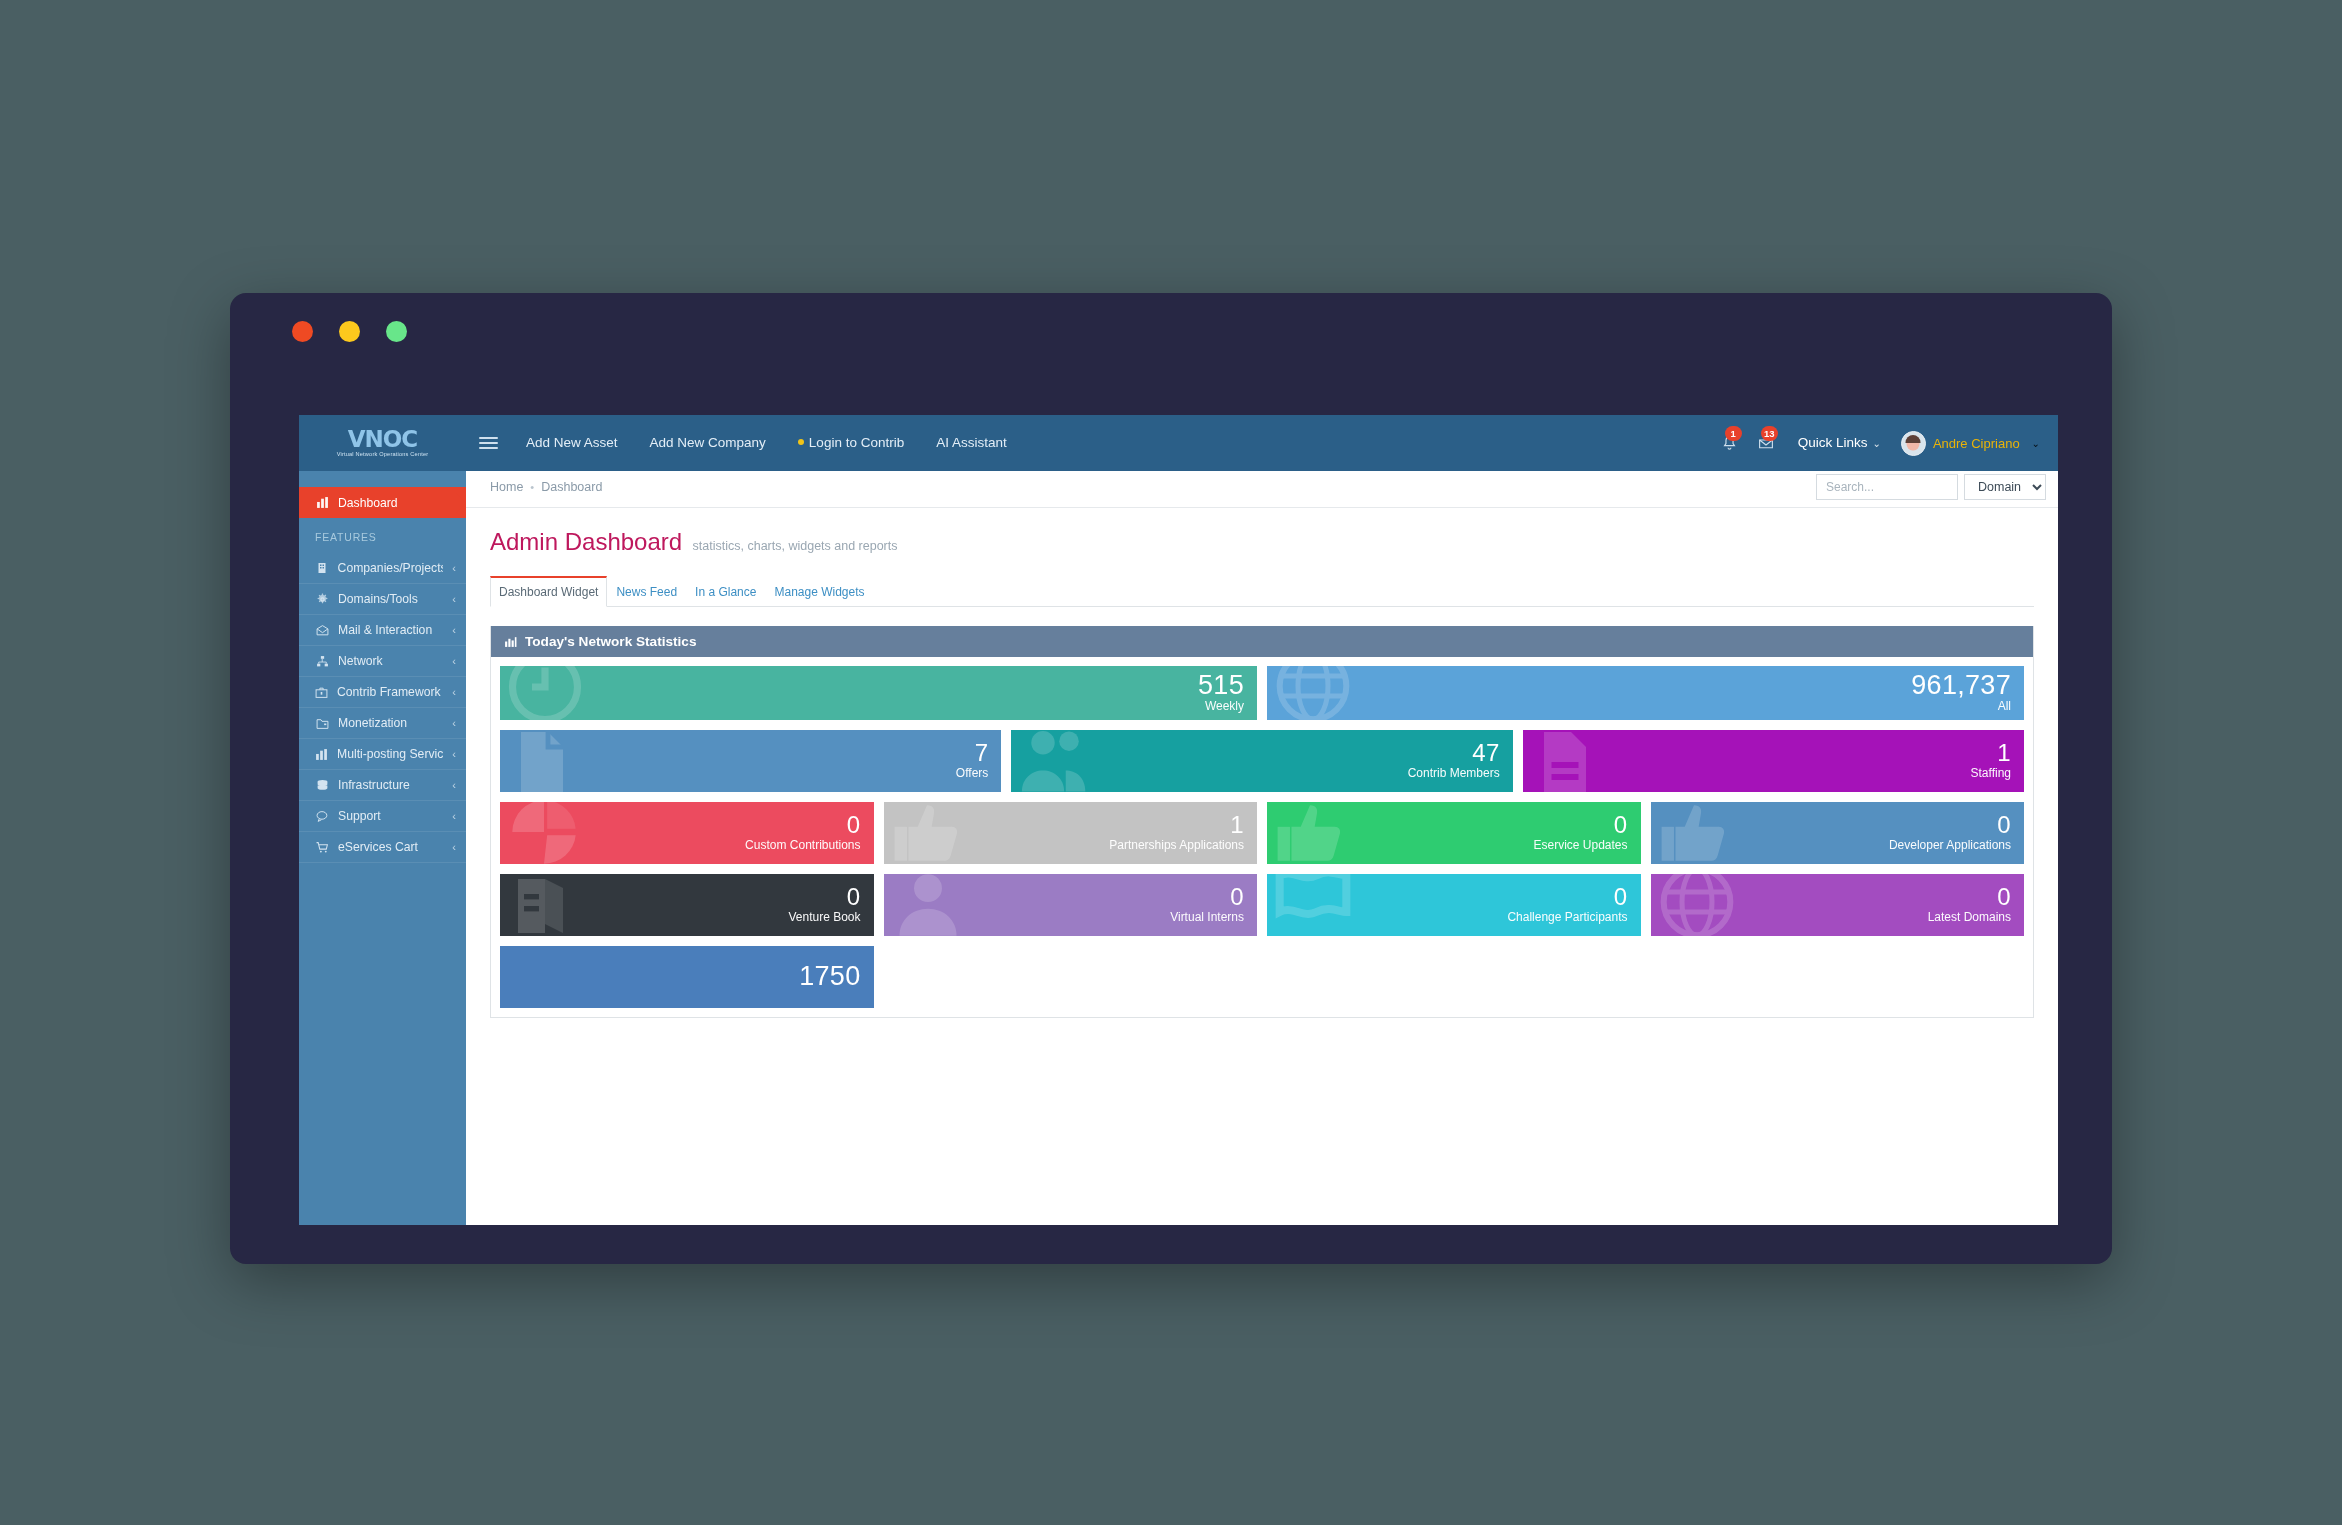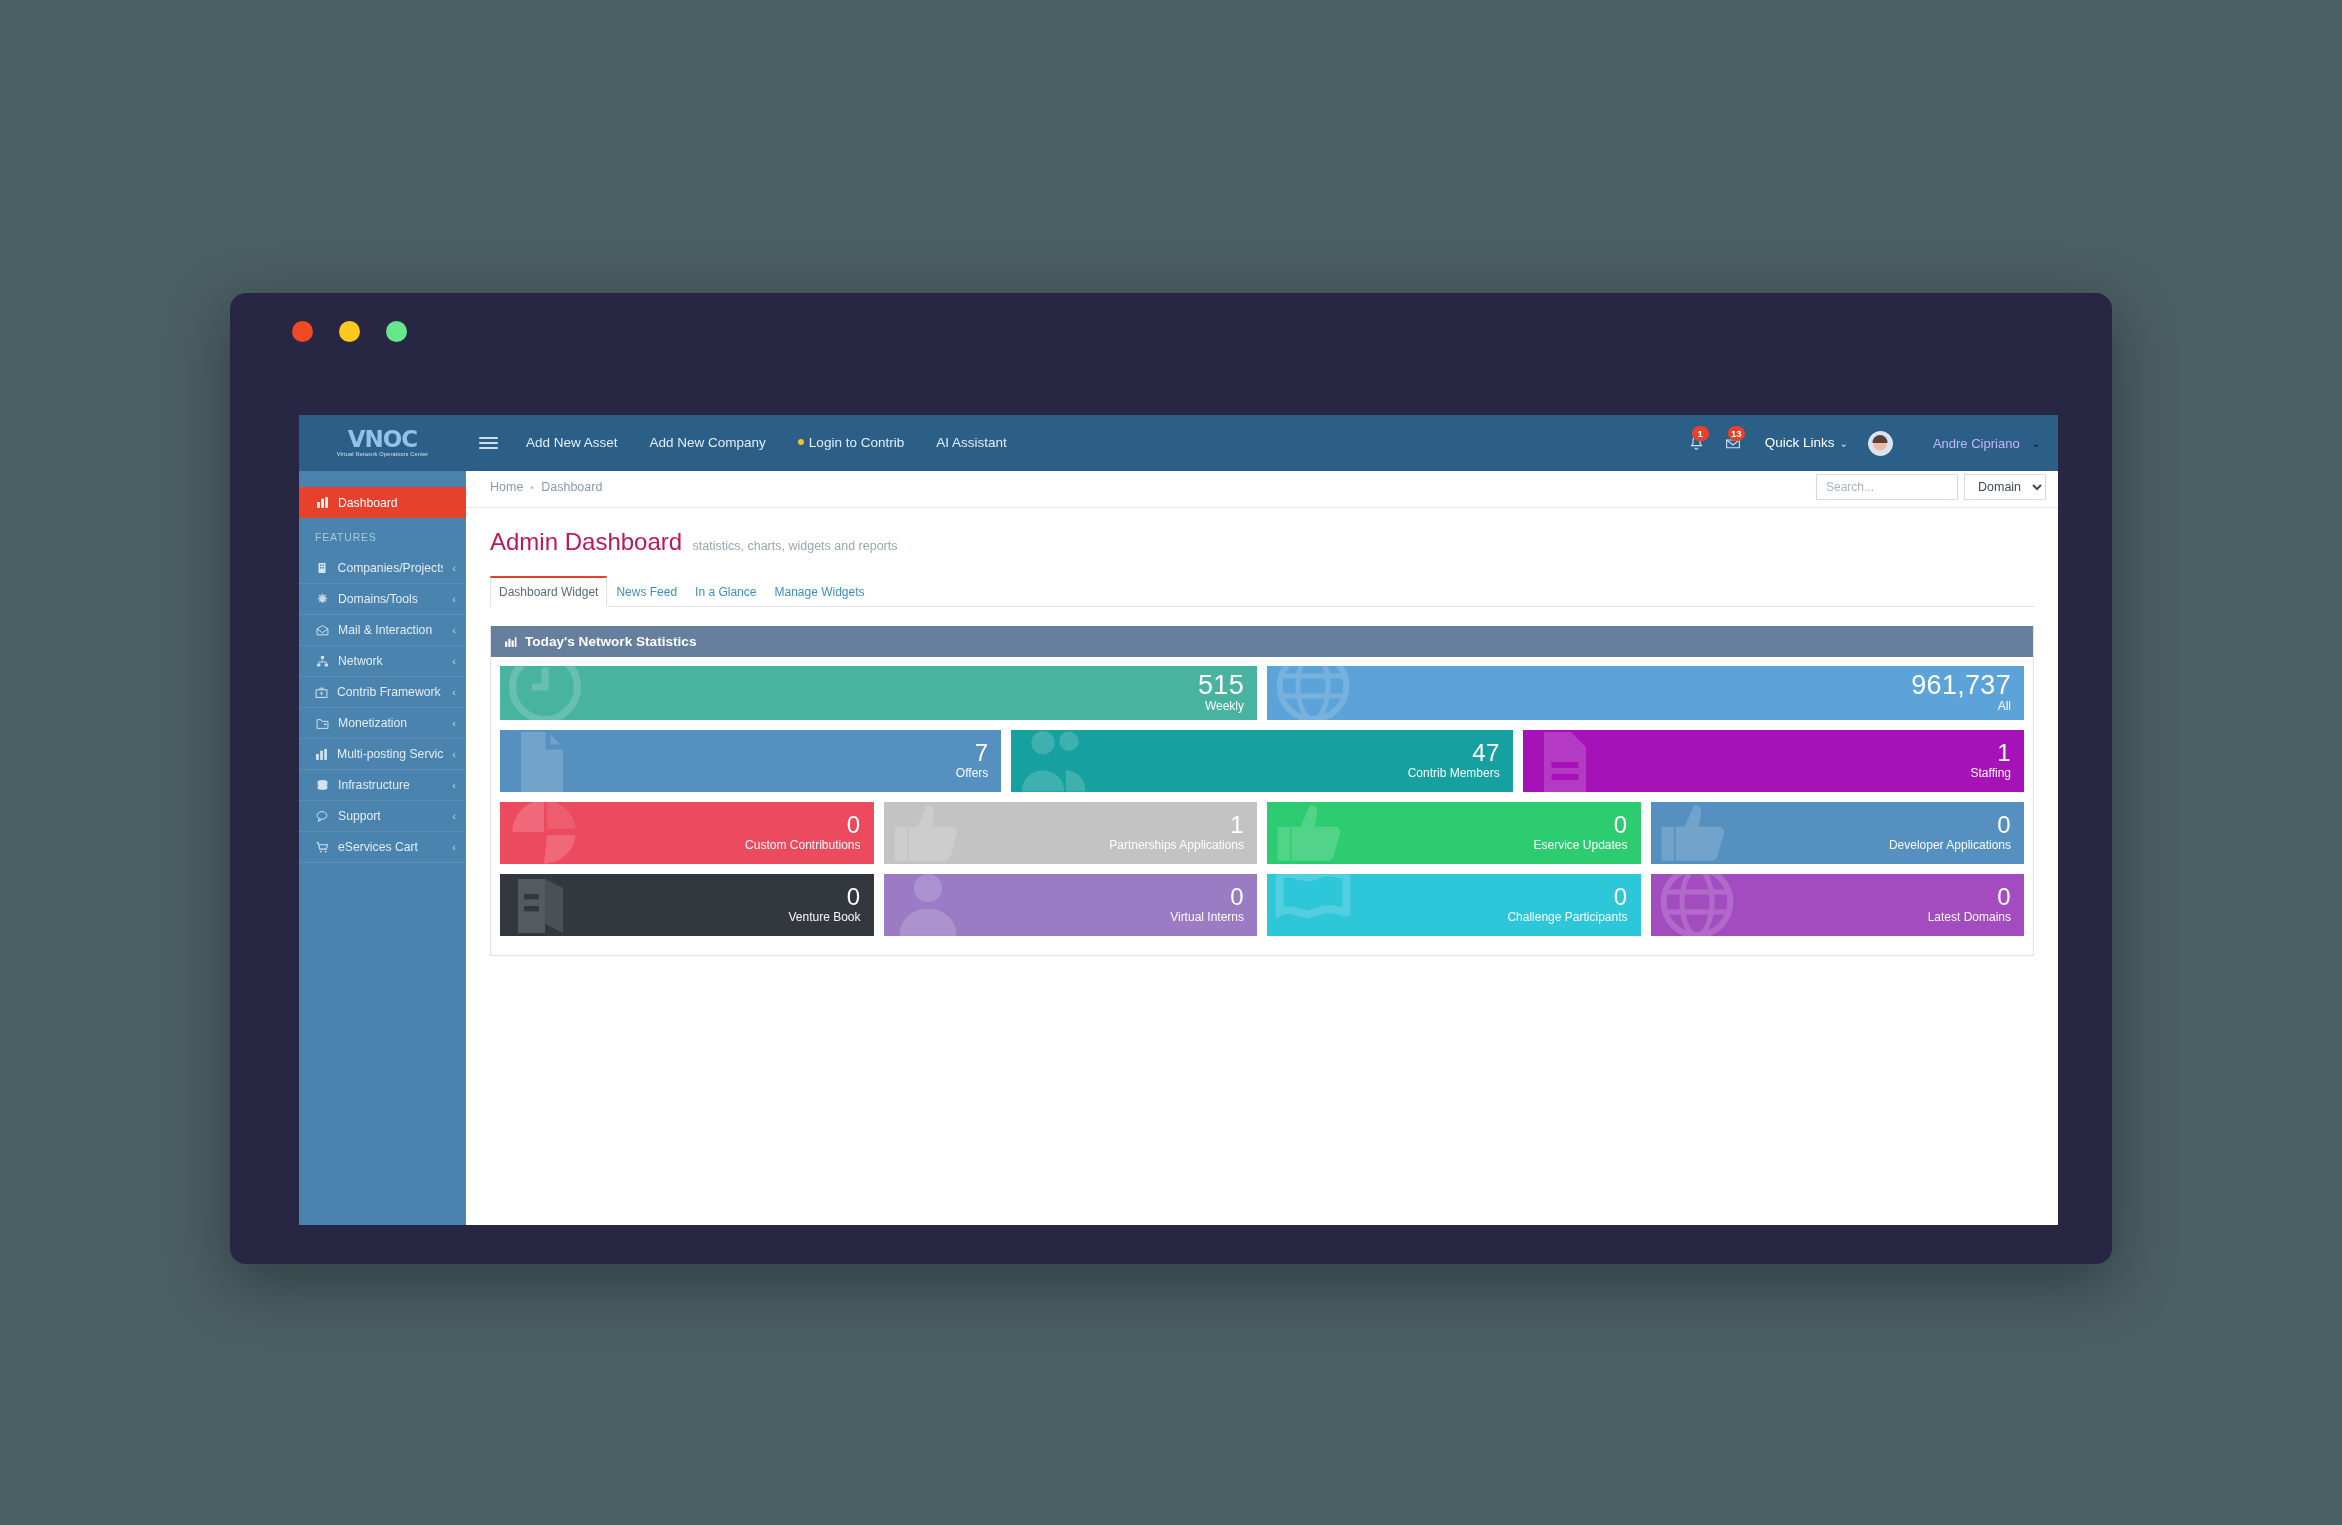--- a/index.html
+++ b/index.html
@@ -108,21 +108,21 @@
   }
   .avatar .face {
     position: absolute; left: 50%; top: 52%; transform: translate(-50%,-50%);
     width: 13px; height: 15px; border-radius: 50% 50% 45% 45%;
     background: #f2b8a8;
   }
   .avatar .hair {
     position: absolute; left: 50%; top: 16%; transform: translateX(-50%);
     width: 15px; height: 8px; border-radius: 8px 8px 0 0; background: #5d4037;
   }
-  .username { color: #c4b5fd; font-size: 13px; margin-left: 33px; }
+  .username { color: #eab308; font-size: 13px; }
 
   
   .body-row { display: flex; flex: 1 1 auto; min-height: 0; }
 
   
   .sidebar {
     width: 167px; background: #4a83ad; flex: 0 0 auto;
     overflow: hidden;
   }
   .side-top-strip { height: 16px; background: #4a83ad; }
@@ -583,20 +583,25 @@
                   <div class="tile" style="background: rgb(163, 76, 192);">
                     <div class="tile-watermark"><svg width="80" height="80" viewBox="0 0 24 24">
                         <circle cx="12" cy="12" r="10" fill="none" stroke="#fff" stroke-width="1.8"></circle>
                         <ellipse cx="12" cy="12" rx="4.5" ry="10" fill="none" stroke="#fff" stroke-width="1.5"></ellipse>
                         <path d="M2.5 9h19M2.5 15h19" stroke="#fff" stroke-width="1.5" fill="none"></path>
                       </svg></div>
                     <div class="tile-value">0</div>
                     <div class="tile-label">Latest Domains</div>
                   </div>
                 </div>
+                <div class="partial-tile-row">
+                  <div class="partial-tile" style="background: rgb(74, 126, 187);">
+                    <div class="tile-value" style="font-size: 27px;">1750</div>
+                  </div>
+                </div>
               </div>
           </div>
         </div>
 
       </div>
     </div>
   </div>
 </div>
 
 </body></html>

